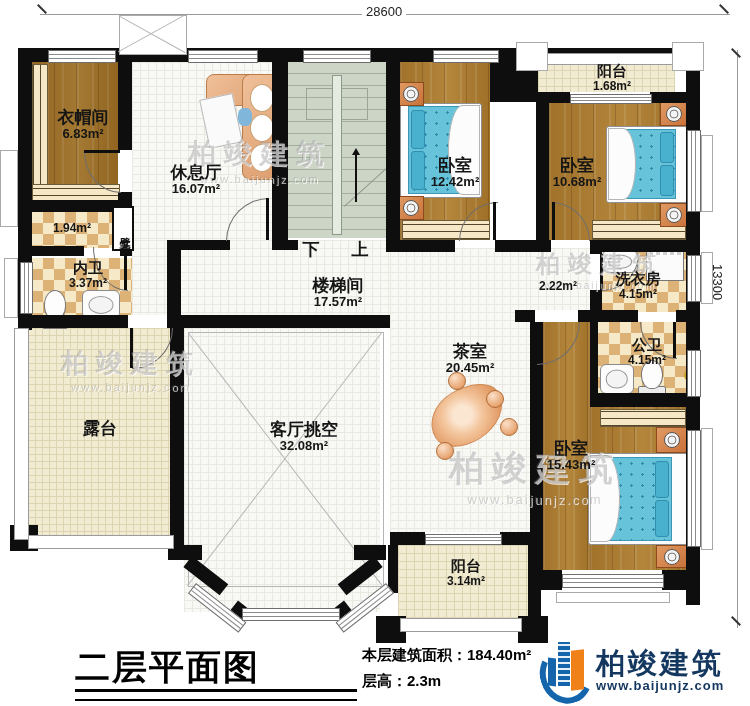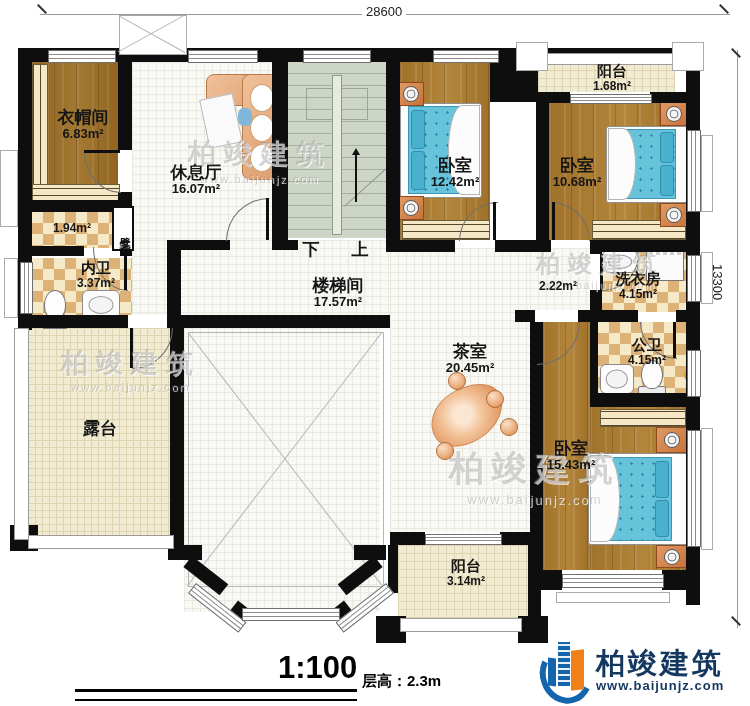--- a/index.html
+++ b/index.html
@@ -360,21 +360,21 @@
     <div class="ar">10.68m²</div>
   </div>
   <div class="lbl small" style="left:612px;top:78px;">
     <div class="nm">阳台</div>
     <div class="ar">1.68m²</div>
   </div>
   <div class="lbl small" style="left:72px;top:229px;">
     <div class="ar">1.94m²</div>
   </div>
   <div class="vtext" style="left:112px;top:206px;width:18px;height:41px;">壁龛</div>
-  <div class="lbl small" style="left:96px;top:275px;">
+  <div class="lbl small" style="left:88px;top:275px;">
     <div class="nm">内卫</div>
     <div class="ar">3.37m²</div>
   </div>
   <div class="lbl" style="left:338px;top:293px;">
     <div class="nm">楼梯间</div>
     <div class="ar">17.57m²</div>
   </div>
   <div class="lbl small" style="left:558px;top:287px;">
     <div class="ar">2.22m²</div>
   </div>
@@ -383,40 +383,47 @@
     <div class="ar">4.15m²</div>
   </div>
   <div class="lbl small" style="left:647px;top:352px;">
     <div class="nm">公卫</div>
     <div class="ar">4.15m²</div>
   </div>
   <div class="lbl" style="left:470px;top:359px;">
     <div class="nm">茶室</div>
     <div class="ar">20.45m²</div>
   </div>
+  <div class="lbl" style="left:304px;top:437px;">
+    <div class="nm">客厅挑空</div>
+    <div class="ar">32.08m²</div>
+  </div>
   <div class="lbl" style="left:100px;top:429px;">
     <div class="nm">露台</div>
   </div>
   <div class="lbl" style="left:571px;top:456px;">
     <div class="nm">卧室</div>
     <div class="ar">15.43m²</div>
   </div>
   <div class="lbl small" style="left:466px;top:573px;">
     <div class="nm">阳台</div>
     <div class="ar">3.14m²</div>
   </div>
   <div class="lbl" style="left:311px;top:250px;">
     <div class="nm">下</div>
   </div>
   <div class="lbl" style="left:360px;top:250px;">
     <div class="nm">上</div>
   </div>
 
-  <div class="tb-scale" style="left:278px;top:650px;">1:100</div>
+  <div class="tb-title" style="left:75px;top:644px;">二层平面图</div>
   <div class="tb-underline" style="left:75px;top:689px;width:282px;"></div>
+  <div class="tb-info" style="left:362px;top:646px;">
+    <span>本层建筑面积：</span><span>184.40m²</span>
+  </div>
   <div class="tb-info" style="left:362px;top:672px;">
     <span>层高：</span><span>2.3m</span>
   </div>
   <div class="abs" style="left:540px;top:638px;width:50px;height:60px;">
     <div class="lm-swoosh" style="left:0px;top:8px;"></div>
     <div class="lm-b1" style="left:18px;top:4px;width:12px;height:44px;"></div>
     <div class="lm-b2" style="left:31px;top:12px;width:13px;height:40px;"></div>
     <div class="lm-b3" style="left:8px;top:20px;width:8px;height:28px;"></div>
   </div>
   <div class="logo-text" style="left:596px;top:644px;">柏竣建筑</div>

